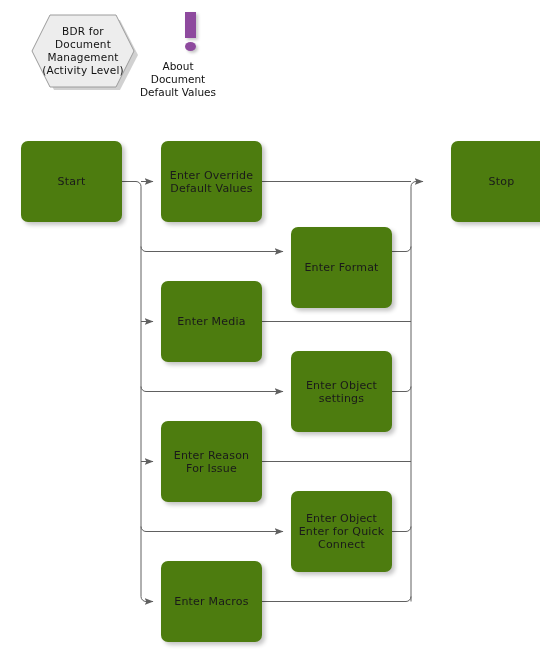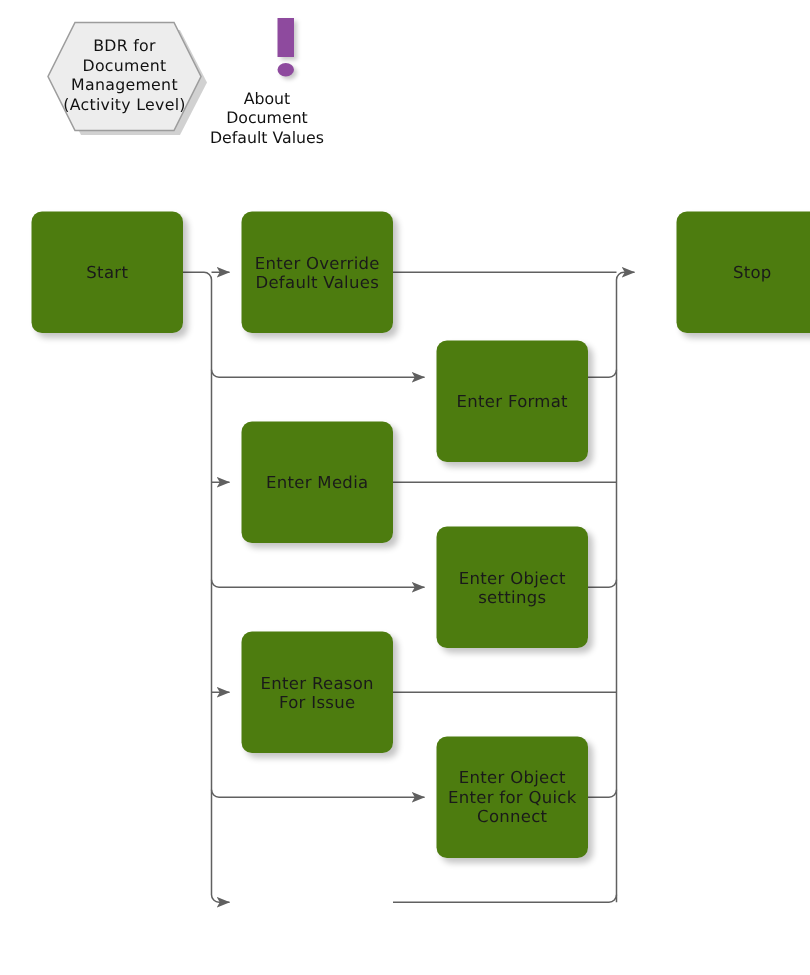--- a/index.html
+++ b/index.html
@@ -184,18 +184,21 @@
     <span style="white-space:pre-line;">Enter Reason
 For Issue</span>
   </div>
 
   <div class="node activity" style="left:291px; top:491px;">
     <span style="white-space:pre-line;">Enter Object
 Enter for Quick
 Connect</span>
   </div>
 
+  <div class="node activity" style="left:161px; top:561px;">
+    <span style="white-space:pre-line;">Enter Macros</span>
+  </div>
 
   <div class="node activity" style="left:413px; top:141px;margin-left:38px;">
     <span>Stop</span>
   </div>
 
 </div>
 
 </body></html>

